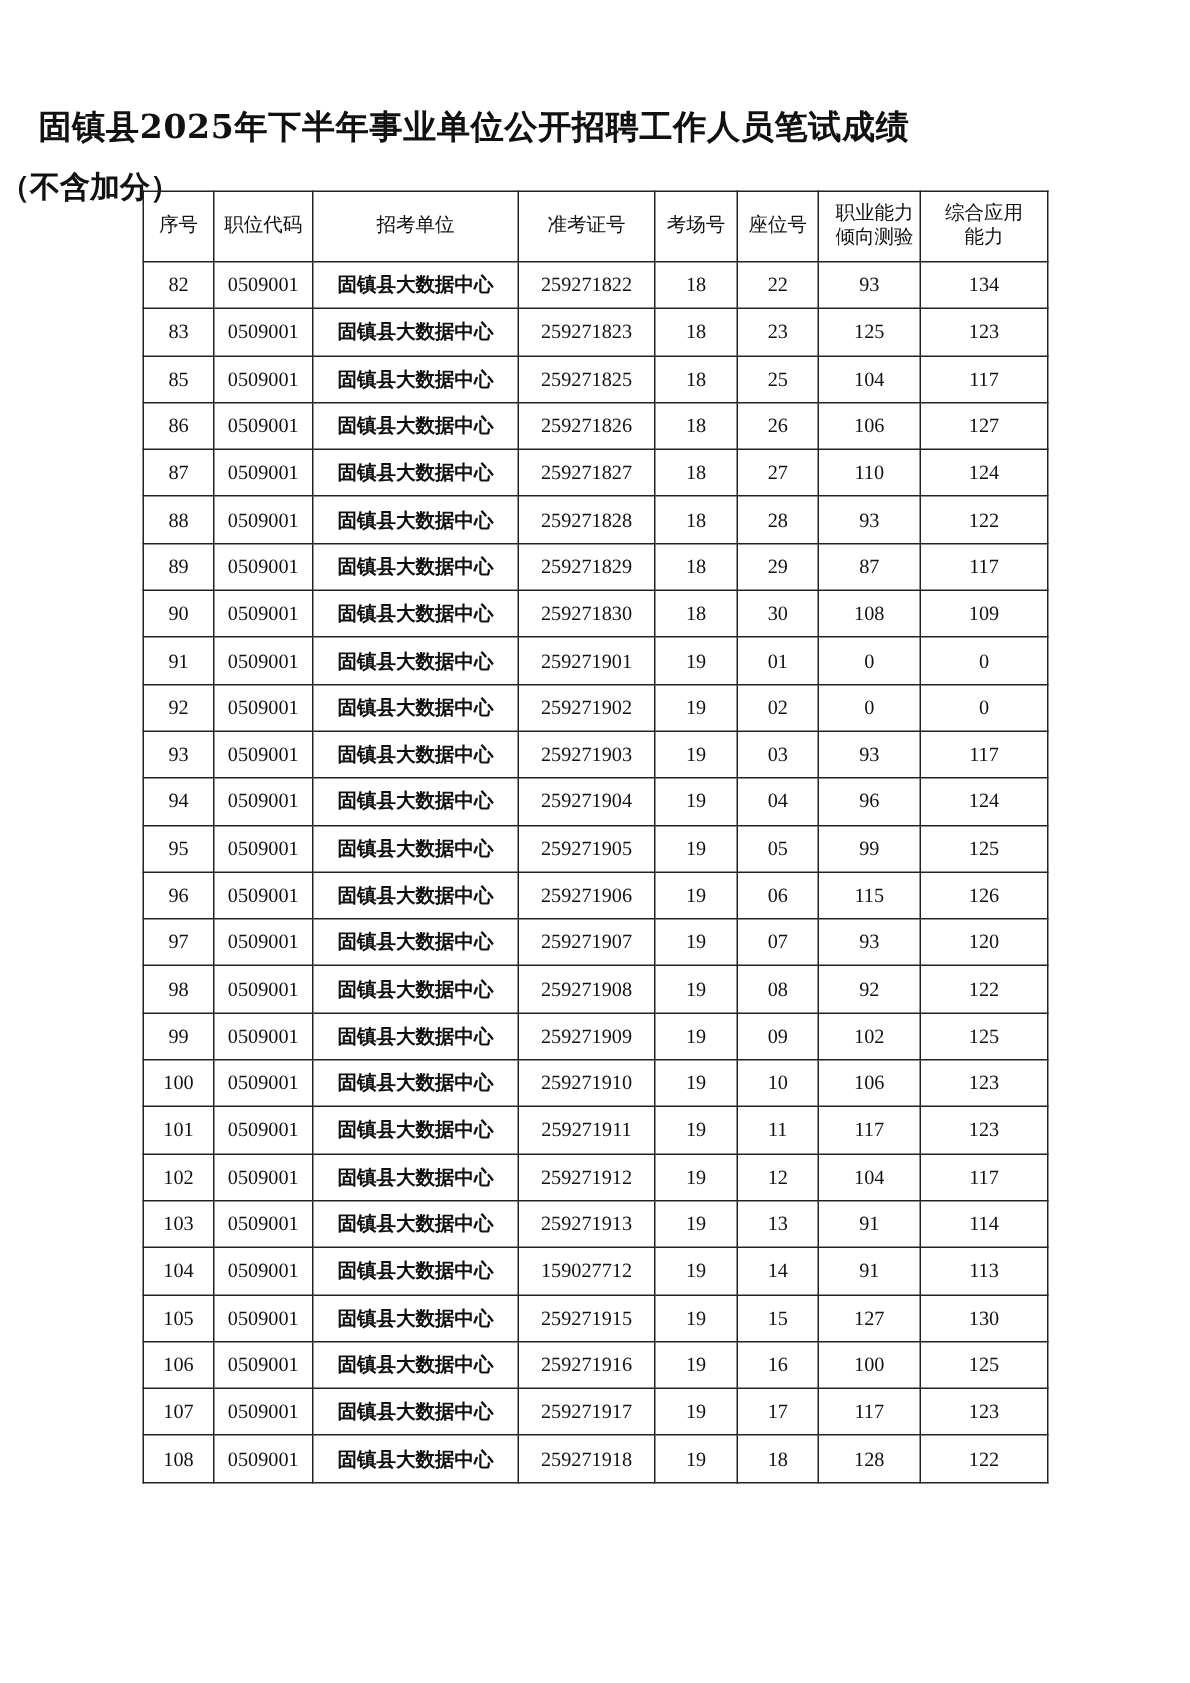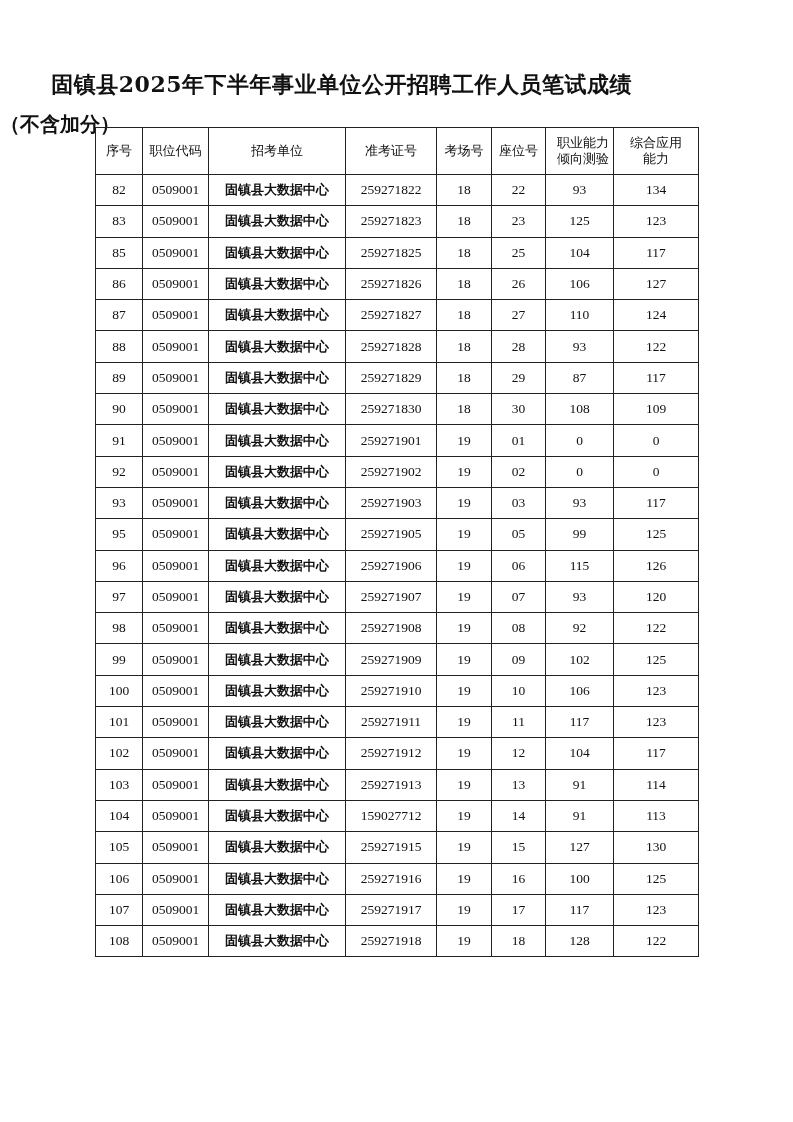--- a/index.html
+++ b/index.html
@@ -1,17 +1,17 @@
 <!DOCTYPE html>
 <html><head>
 <meta charset="utf-8">
 <style>
   html, body { margin:0; padding:0; background:#ffffff; }
   body { width:793px; height:1122px; position:relative; font-family:"DejaVu Serif", "Liberation Serif", serif; color:#111; }
-  .title { position:absolute; left:0; top:70px; width:632px; text-align:right; font-size:22px; font-weight:bold; letter-spacing:0.5px; font-family:"DejaVu Serif", serif; }
+  .title { position:absolute; left:0; top:70px; width:632px; text-align:center; font-size:22px; font-weight:bold; letter-spacing:0.5px; font-family:"DejaVu Serif", serif; }
   .subtitle { position:absolute; left:0; top:111px; width:793px; text-align:left; font-size:20px; font-weight:bold; font-family:"DejaVu Serif", serif; }
   table.grid { position:absolute; left:95px; top:127px; border-collapse:collapse; table-layout:fixed; width:603px; border:1.5px solid #222; }
   table.grid th, table.grid td { border:1.2px solid #222; text-align:center; padding:0; overflow:hidden; white-space:nowrap; }
   table.grid th { font-family:"DejaVu Sans", sans-serif; font-weight:normal; font-size:13px; height:46px; line-height:16px; white-space:normal; }
   table.grid td { font-family:"Liberation Serif", serif; font-size:13.5px; height:30.3px; }
   table.grid td.unit { font-family:"DejaVu Sans", sans-serif; font-size:13px;font-weight:bold; }
 </style>
 </head>
 <body>
 
@@ -146,20 +146,30 @@
         <td>93</td>
         <td>0509001</td>
         <td class="unit">固镇县大数据中心</td>
         <td>259271903</td>
         <td>19</td>
         <td>03</td>
         <td>93</td>
         <td>117</td>
       </tr>
       <tr>
+        <td>94</td>
+        <td>0509001</td>
+        <td class="unit">固镇县大数据中心</td>
+        <td>259271904</td>
+        <td>19</td>
+        <td>04</td>
+        <td>96</td>
+        <td>124</td>
+      </tr>
+      <tr>
         <td>95</td>
         <td>0509001</td>
         <td class="unit">固镇县大数据中心</td>
         <td>259271905</td>
         <td>19</td>
         <td>05</td>
         <td>99</td>
         <td>125</td>
       </tr>
       <tr>

